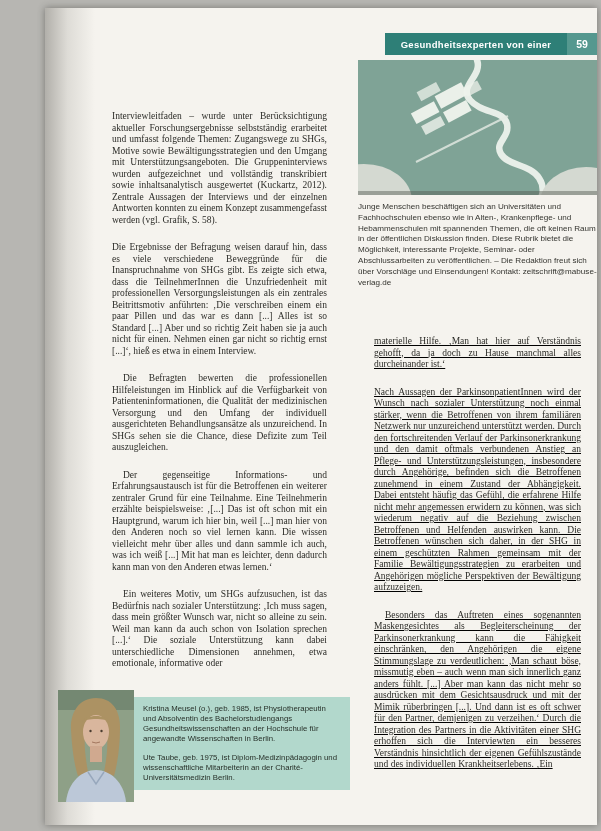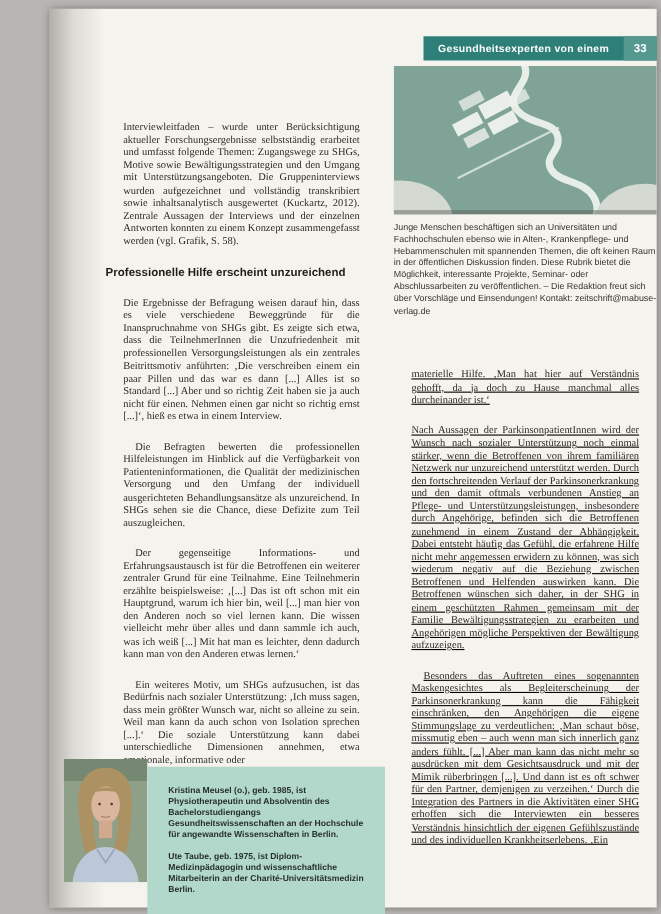--- a/index.html
+++ b/index.html
@@ -19,34 +19,34 @@
   .col-left{left:51px;top:87px;width:247px;}
   .col-right{left:313px;top:312px;width:239px;text-decoration:underline;}
   p.body{font-family:"Liberation Serif",serif;font-size:9.5px;line-height:11.5px;text-align:justify;
          margin:16px;color:var(--c-text,#2b2b27);text-indent:11px;hyphens:auto;}
   p.body.flush{text-indent:0;}
   h2.sect{font-family:"Liberation Sans",sans-serif;font-size:10.5px;line-height:12.5px;font-weight:bold;
           color:#1d1d1b;margin:9px 0 4px 0;}
   .photo{position:absolute;left:13px;top:682px;width:76px;height:112px;display:block;}
   .bio{position:absolute;left:89px;top:689px;width:216px;background:var(--c-bio,#b2d8cc);
        padding:7px 9px;box-sizing:border-box;}
-  .bio p{font-size:7.8px;line-height:10px;color:#273029;margin:10px;font-weight:bold;}
+  .bio p{font-size:7.8px;line-height:10px;color:#273029;margin:0;}
   .bio p + p{margin-top:9px;}
   .footer{position:absolute;left:3px;top:821px;font-size:7.5px;color:#8b8a84;letter-spacing:.2px;}
 </style>
 </head>
 <body>
 
 <div class="scan">
   <div class="page">
     <div class="edge"></div>
 
     <div class="band">
-      <span class="rubric">Gesundheitsexperten von einem</span>
-      <span class="badge">33</span>
+      <span class="rubric">Gesundheitsexperten von einer</span>
+      <span class="badge">59</span>
     </div>
 
     <svg class="illu" viewBox="0 0 239 135">
       <rect width="239" height="135" style="fill:var(--c-illu,#7fa396)"></rect>
       <g transform="rotate(-28 85 50)">
         <rect x="55" y="38" width="26" height="12" fill="#eaf0e9"></rect>
         <rect x="84" y="34" width="30" height="14" fill="#eaf0e9"></rect>
         <rect x="58" y="54" width="22" height="10" fill="#e2e9e2" opacity=".9"></rect>
         <rect x="84" y="52" width="26" height="12" fill="#eaf0e9"></rect>
         <rect x="113" y="40" width="16" height="10" fill="#e2e9e2" opacity=".85"></rect>
@@ -56,21 +56,20 @@
       <path d="M58,102 L150,56" stroke="#e6ece5" stroke-width="2" opacity=".8"></path>
       <ellipse cx="6" cy="141" rx="48" ry="37" fill="#d4d9d1"></ellipse>
       <ellipse cx="228" cy="143" rx="46" ry="36" fill="#d4d9d1"></ellipse>
       <rect y="131" width="239" height="4" fill="#55594f" opacity=".45"></rect>
     </svg>
 
     <div class="caption">Junge Menschen beschäftigen sich an Universitäten und Fachhochschulen ebenso wie in Alten-, Krankenpflege- und Hebammenschulen mit spannenden Themen, die oft keinen Raum in der öffentlichen Diskussion finden. Diese Rubrik bietet die Möglichkeit, interessante Projekte, Seminar- oder Abschlussarbeiten zu veröffentlichen. – Die Redaktion freut sich über Vorschläge und Einsendungen! Kontakt: zeitschrift@mabuse-verlag.de</div>
 
     <div class="col col-left">
       <p class="body flush">Interviewleitfaden – wurde unter Berücksichtigung aktueller Forschungsergebnisse selbstständig erarbeitet und umfasst folgende Themen: Zugangswege zu SHGs, Motive sowie Bewältigungsstrategien und den Umgang mit Unterstützungsangeboten. Die Gruppeninterviews wurden aufgezeichnet und vollständig transkribiert sowie inhaltsanalytisch ausgewertet (Kuckartz, 2012). Zentrale Aussagen der Interviews und der einzelnen Antworten konnten zu einem Konzept zusammengefasst werden (vgl. Grafik, S. 58).</p>
-      <h2 class="sect">Professionelle Hilfe erscheint unzureichend</h2>
       <p class="body flush">Die Ergebnisse der Befragung weisen darauf hin, dass es viele verschiedene Beweggründe für die Inanspruchnahme von SHGs gibt. Es zeigte sich etwa, dass die TeilnehmerInnen die Unzufriedenheit mit professionellen Versorgungsleistungen als ein zentrales Beitrittsmotiv anführten: ‚Die verschreiben einem ein paar Pillen und das war es dann [...] Alles ist so Standard [...] Aber und so richtig Zeit haben sie ja auch nicht für einen. Nehmen einen gar nicht so richtig ernst [...]‘, hieß es etwa in einem Interview.</p>
       <p class="body">Die Befragten bewerten die professionellen Hilfeleistungen im Hinblick auf die Verfügbarkeit von Patienteninformationen, die Qualität der medizinischen Versorgung und den Umfang der individuell ausgerichteten Behandlungsansätze als unzureichend. In SHGs sehen sie die Chance, diese Defizite zum Teil auszugleichen.</p>
       <p class="body">Der gegenseitige Informations- und Erfahrungsaustausch ist für die Betroffenen ein weiterer zentraler Grund für eine Teilnahme. Eine Teilnehmerin erzählte beispielsweise: ‚[...] Das ist oft schon mit ein Hauptgrund, warum ich hier bin, weil [...] man hier von den Anderen noch so viel lernen kann. Die wissen vielleicht mehr über alles und dann sammle ich auch, was ich weiß [...] Mit hat man es leichter, denn dadurch kann man von den Anderen etwas lernen.‘</p>
       <p class="body">Ein weiteres Motiv, um SHGs aufzusuchen, ist das Bedürfnis nach sozialer Unterstützung: ‚Ich muss sagen, dass mein größter Wunsch war, nicht so alleine zu sein. Weil man kann da auch schon von Isolation sprechen [...].‘ Die soziale Unterstützung kann dabei unterschiedliche Dimensionen annehmen, etwa emotionale, informative oder</p>
     </div>
 
     <div class="col col-right">
       <p class="body flush">materielle Hilfe. ‚Man hat hier auf Verständnis gehofft, da ja doch zu Hause manchmal alles durcheinander ist.‘</p>
       <p class="body flush">Nach Aussagen der ParkinsonpatientInnen wird der Wunsch nach sozialer Unterstützung noch einmal stärker, wenn die Betroffenen von ihrem familiären Netzwerk nur unzureichend unterstützt werden. Durch den fortschreitenden Verlauf der Parkinsonerkrankung und den damit oftmals verbundenen Anstieg an Pflege- und Unterstützungsleistungen, insbesondere durch Angehörige, befinden sich die Betroffenen zunehmend in einem Zustand der Abhängigkeit. Dabei entsteht häufig das Gefühl, die erfahrene Hilfe nicht mehr angemessen erwidern zu können, was sich wiederum negativ auf die Beziehung zwischen Betroffenen und Helfenden auswirken kann. Die Betroffenen wünschen sich daher, in der SHG in einem geschützten Rahmen gemeinsam mit der Familie Bewältigungsstrategien zu erarbeiten und Angehörigen mögliche Perspektiven der Bewältigung aufzuzeigen.</p>
       <p class="body">Besonders das Auftreten eines sogenannten Maskengesichtes als Begleiterscheinung der Parkinsonerkrankung kann die Fähigkeit einschränken, den Angehörigen die eigene Stimmungslage zu verdeutlichen: ‚Man schaut böse, missmutig eben – auch wenn man sich innerlich ganz anders fühlt. [...] Aber man kann das nicht mehr so ausdrücken mit dem Gesichtsausdruck und mit der Mimik rüberbringen [...]. Und dann ist es oft schwer für den Partner, demjenigen zu verzeihen.‘ Durch die Integration des Partners in die Aktivitäten einer SHG erhoffen sich die Interviewten ein besseres Verständnis hinsichtlich der eigenen Gefühlszustände und des individuellen Krankheitserlebens. ‚Ein</p>

